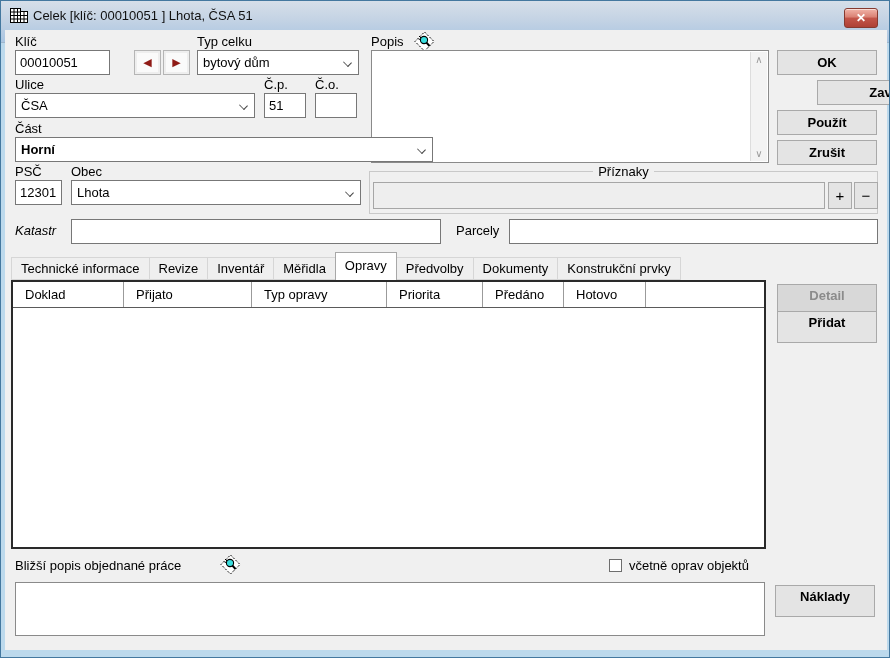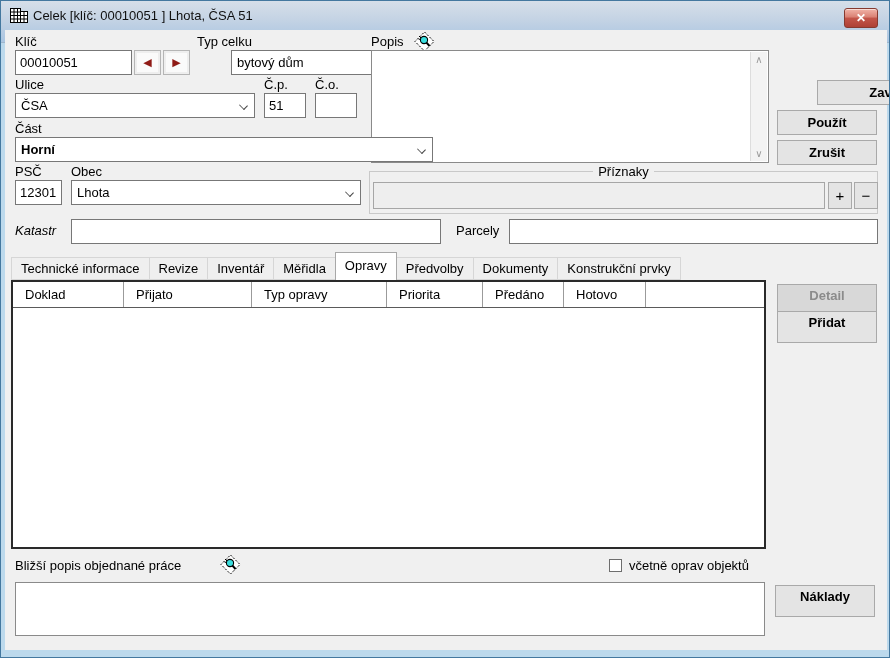--- a/index.html
+++ b/index.html
@@ -141,35 +141,36 @@
   <span class="mag" style="left:413px;top:30px;">
     <svg width="21" height="21" viewBox="0 0 21 21">
       <path d="M10.5 1 L20 10.5 L10.5 20 L1 10.5 Z" fill="#fff" stroke="#000" stroke-width="1" stroke-dasharray="2,1.6"></path>
       <line x1="5" y1="5" x2="7" y2="7" stroke="#000"></line>
       <line x1="4.5" y1="8" x2="6.5" y2="8.5" stroke="#000"></line>
       <circle cx="10" cy="9" r="3.6" fill="#39dede" stroke="#000" stroke-width="1.1"></circle>
       <line x1="12.5" y1="11.7" x2="15.5" y2="15" stroke="#000" stroke-width="2"></line>
     </svg>
   </span>
 
-  <input class="tb" style="left: 14px; top: 49px; width: 117px;" value="00010051">
+  <input class="tb" style="left: 14px; top: 49px; width: 95px;" value="00010051">
   <div class="arrow-btn" style="left:133px;top:49px;"><span>◀</span></div>
   <div class="arrow-btn" style="left:162px;top:49px;"><span>▶</span></div>
-  <div class="combo" style="left:196px;top:49px;width:162px;margin-left:34px;">
+  <div class="combo" style="left:196px;top:49px;width:162px;">
     <span>bytový dům</span>
     <span class="chev"></span>
   </div>
 
   <div class="txtarea" style="left:370px;top:49px;width:398px;height:113px;">
     <div class="scrollbar">
       <div class="up">∧</div>
       <div class="dn">∨</div>
     </div>
   </div>
 
+  <div class="push-btn" style="left:776px;top:49px;">OK</div>
   <div class="push-btn" style="left:816px;top:79px;padding-left:40px;">Zavřít</div>
   <div class="push-btn" style="left:776px;top:109px;">Použít</div>
   <div class="push-btn" style="left:776px;top:139px;">Zrušit</div>
 
   <span class="lbl" style="left:14px;top:76px;">Ulice</span>
   <div class="combo" style="left:14px;top:92px;width:240px;">
     <span>ČSA</span>
     <span class="chev"></span>
   </div>
   <span class="lbl" style="left:263px;top:76px;">Č.p.</span>

